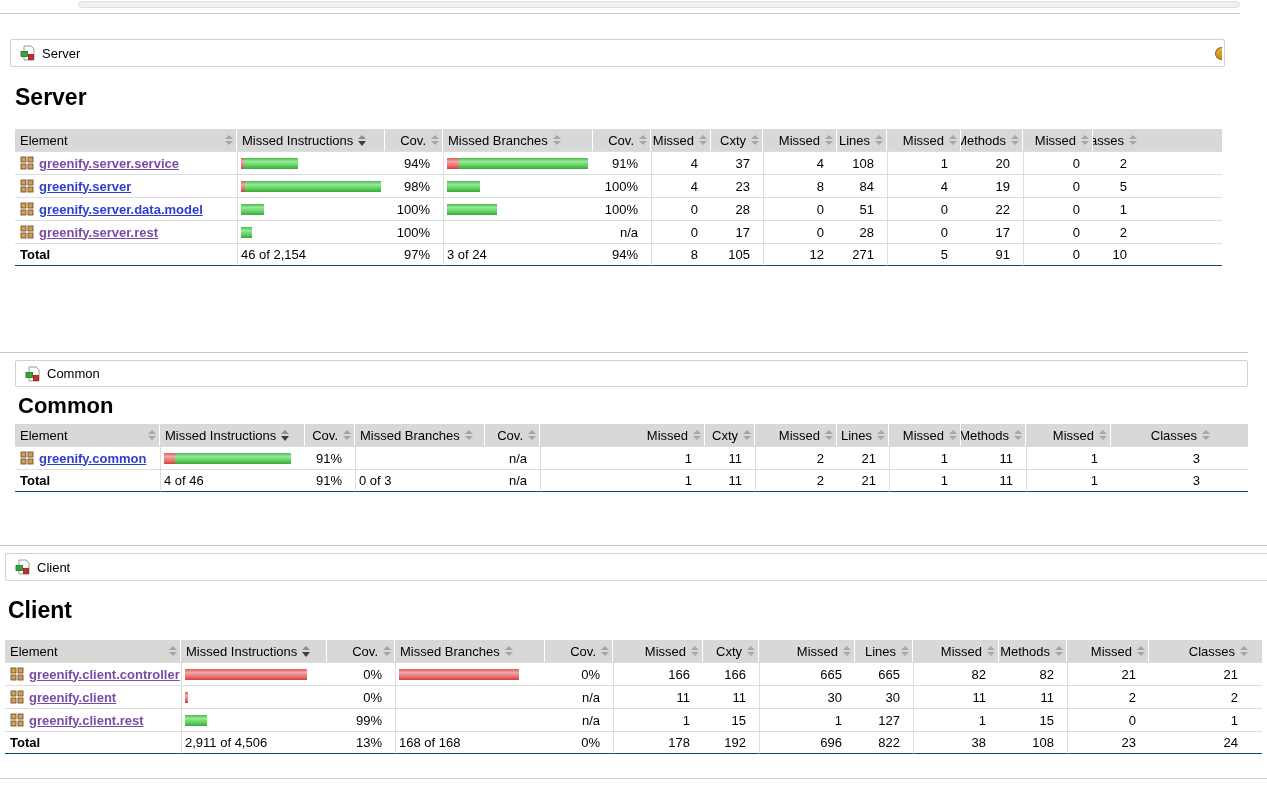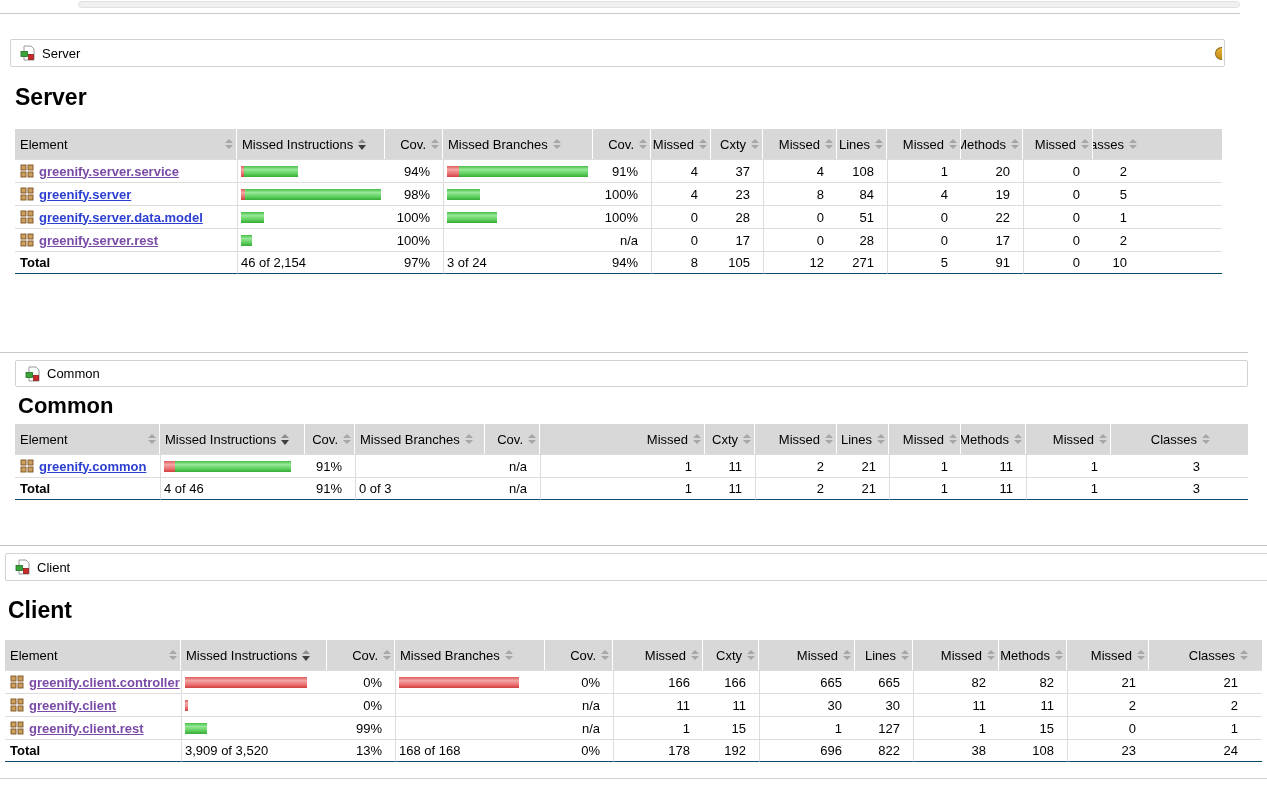--- a/index.html
+++ b/index.html
@@ -50,21 +50,21 @@
     border-collapse:separate; border-spacing:0;
     table-layout:fixed;
     font-size:13px;
   }
   .s0 table.cov { margin-left:5px; margin-top:18px; width:1207px; }
   .s1 table.cov { margin-left:0;  margin-top:5px;  width:1233px; }
   .s2 table.cov { margin-left:0;  margin-top:16px; width:1257px; }
 
   th {
     background:#d8d8d8; font-weight:normal; text-align:left;
-    height:30px; padding:2px 3px 2px 5px;
+    height:22px; padding:2px 3px 2px 5px;
     border-right:1px solid #fff;
     white-space:nowrap; overflow:hidden;
   }
   th.last { border-right:none; }
   th .thwrap { display:flex; align-items:center; }
   th.c-el .sort { margin-left:auto; }
   th.num .thwrap { justify-content:flex-end; }
   .sort { display:inline-flex; flex-direction:column; align-items:center; margin-left:5px; }
   .sort i { display:block; width:0; height:0;
             border-left:4px solid transparent; border-right:4px solid transparent; }
@@ -863,21 +863,21 @@
             <td class="num">15</td>
             <td class="num gl">1</td>
             <td class="num">127</td>
             <td class="num gl">1</td>
             <td class="num">15</td>
             <td class="num gl">0</td>
             <td class="num last">1</td>
           </tr>
           <tr class="total">
             <td class="c-el">Total</td>
-            <td class="c-bar gl">3,909 of 3,520</td>
+            <td class="c-bar gl">2,911 of 4,506</td>
             <td class="num">13%</td>
             <td class="c-bar gl">168 of 168</td>
             <td class="num">0%</td>
             <td class="num gl">178</td>
             <td class="num">192</td>
             <td class="num gl">696</td>
             <td class="num">822</td>
             <td class="num gl">38</td>
             <td class="num">108</td>
             <td class="num gl">23</td>

